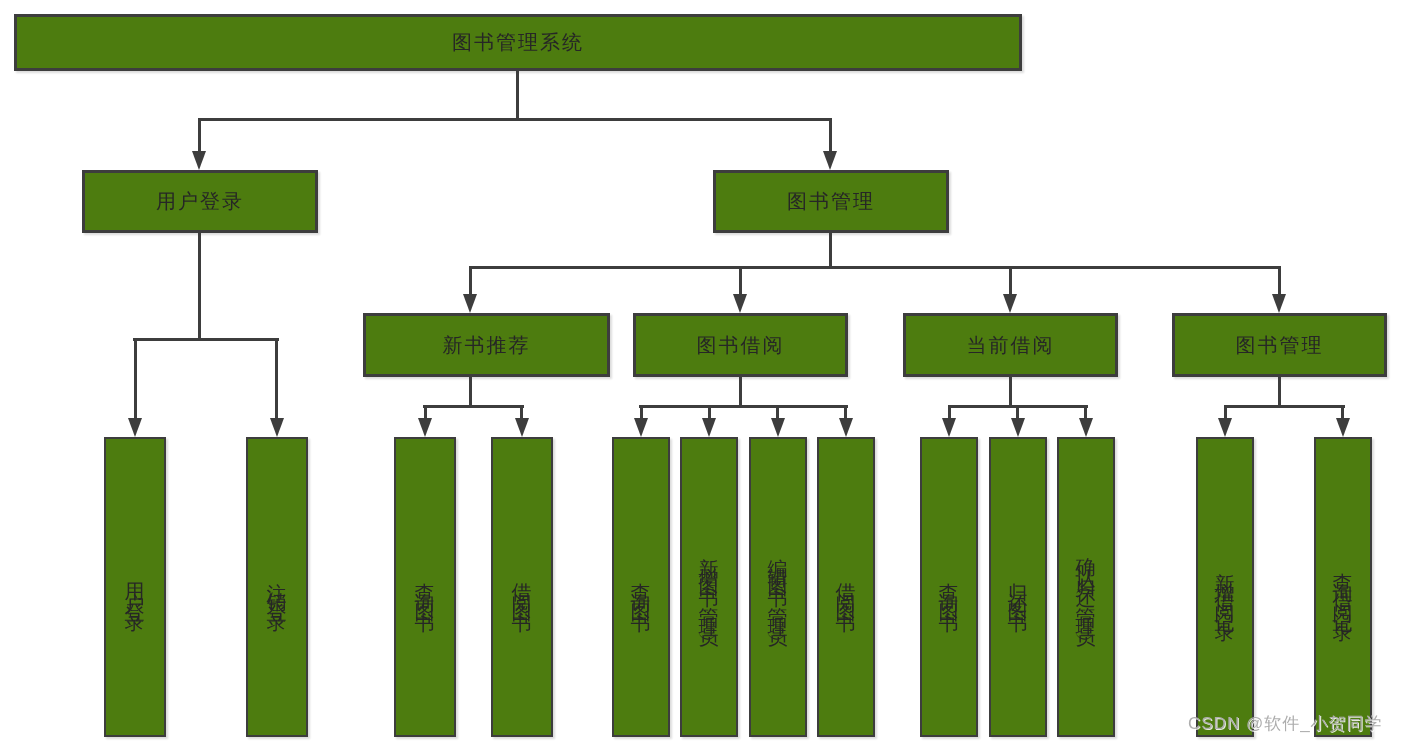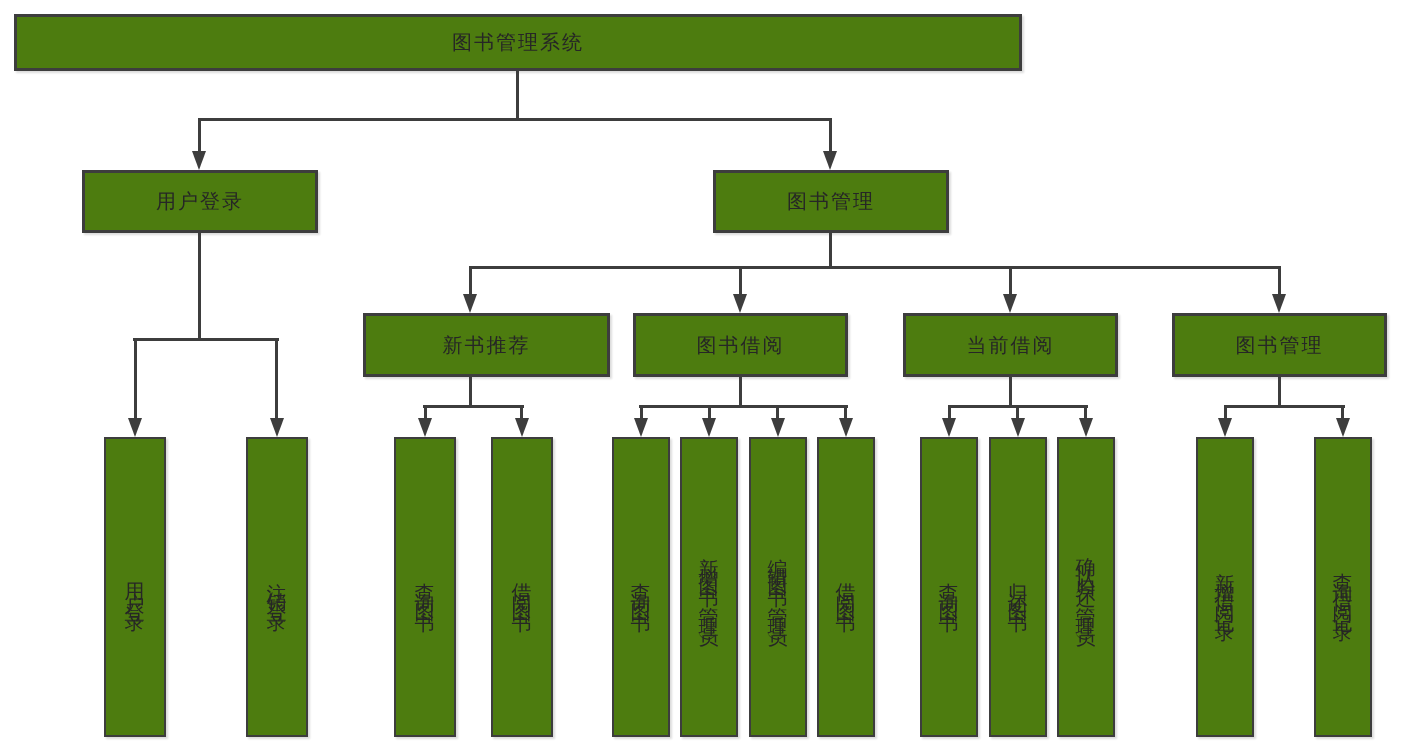--- a/index.html
+++ b/index.html
@@ -173,14 +173,15 @@
   <div class="vline" style="left:1084px;top:405px;height:15px"></div>
   <div class="arrow" style="left:1079px;top:418px"></div>
 
   <div class="vline" style="left:1278px;top:377px;height:29px"></div>
   <div class="hline" style="left:1224px;top:405px;width:121px"></div>
   <div class="vline" style="left:1224px;top:405px;height:15px"></div>
   <div class="arrow" style="left:1218px;top:418px"></div>
   <div class="vline" style="left:1341px;top:405px;height:15px"></div>
   <div class="arrow" style="left:1336px;top:418px"></div>
 
+  <div class="watermark">CSDN @软件_小贺同学</div>
 
 </div>
 
 </body></html>

